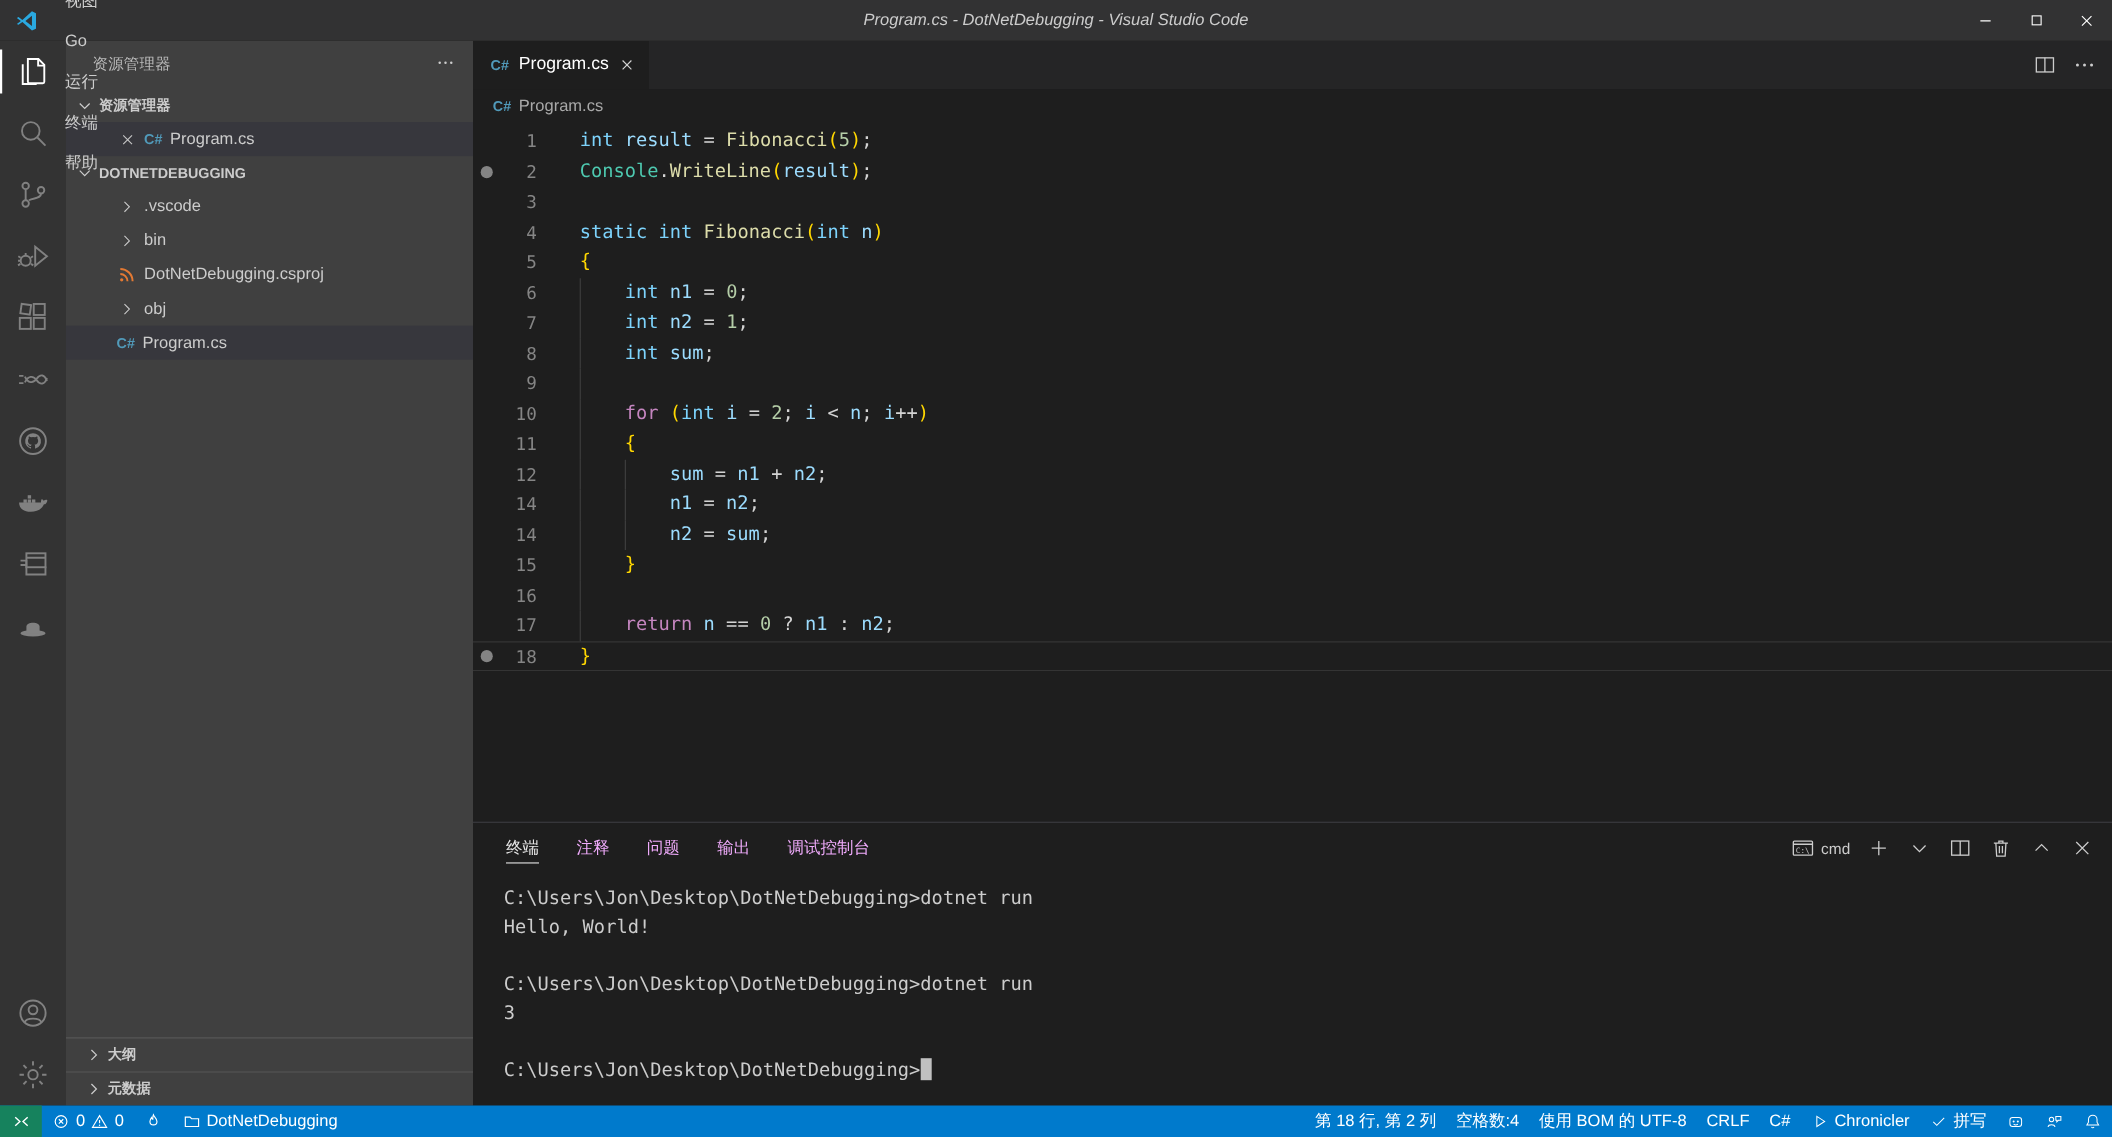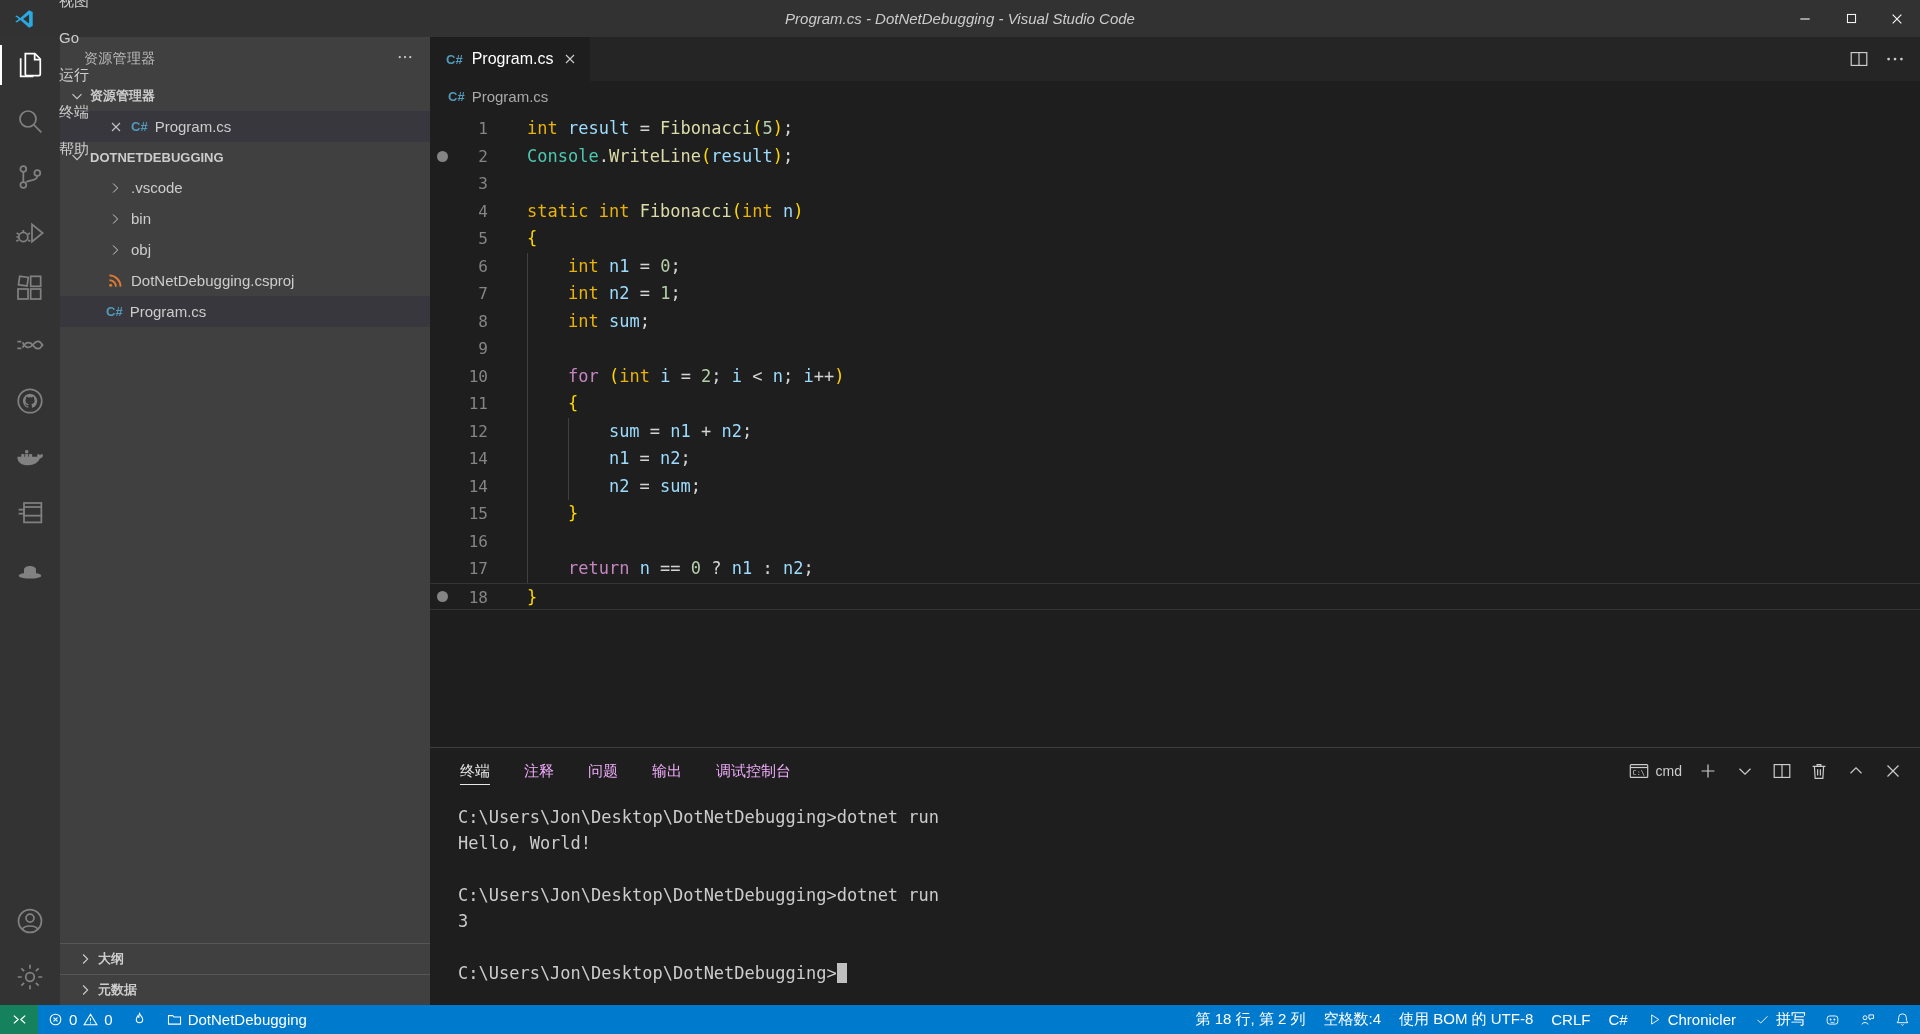--- a/index.html
+++ b/index.html
@@ -61,21 +61,21 @@
   .code { flex:1; position:relative; font-family:"DejaVu Sans Mono", monospace; font-size:17px;
           color:#d4d4d4; padding-top:4px; overflow:hidden; }
   .code-line { height:27.5px; line-height:27.5px; display:flex; align-items:stretch; }
   .code-line.cur { border-top:1px solid rgba(255,255,255,.10); border-bottom:1px solid rgba(255,255,255,.10); }
   .glyph { width:26px; flex:none; position:relative; }
   .glyph .bp { position:absolute; left:7px; top:50%; margin-top:-5.5px; width:11px; height:11px;
                border-radius:50%; background:#848484; }
   .lnum { width:32px; flex:none; text-align:right; color:#858585; font-size:16px; }
   .ltext { margin-left:39px; white-space:pre; position:relative; }
   .guide { position:absolute; top:0; bottom:0; width:1px; background:#404040; }
-  .tk-kw{color:#eab308} .tk-ctrl{color:#c586c0} .tk-var{color:#9cdcfe} .tk-fn{color:#dcdcaa}
+  .tk-kw{color:#7dd3fc} .tk-ctrl{color:#c586c0} .tk-var{color:#9cdcfe} .tk-fn{color:#dcdcaa}
   .tk-cls{color:#4ec9b0} .tk-num{color:#b5cea8} .tk-op{color:#d4d4d4} .tk-brk{color:#ffd700} .tk-pln{color:#d4d4d4}
 
   
   .panel { height:258px; border-top:1px solid #3e3e42; display:flex; flex-direction:column; flex:none; }
   .panel-header { height:46px; display:flex; align-items:center; padding:0 16px 0 30px; flex:none; }
   .p-tab { margin-right:34px; font-size:15px; color:#f0abfc; position:relative; line-height:44px; }
   .p-tab.active { color:#e7e7e7; }
   .p-tab.active::after { content:""; position:absolute; left:0; right:0; bottom:8px; height:1px; background:#e7e7e7; }
   .panel-actions { margin-left:auto; display:flex; align-items:center; gap:15px; color:#cccccc; }
   .panel-actions svg { width:22px; height:22px; }
@@ -267,31 +267,31 @@
               </svg></span>
             <span>.vscode</span>
           </div>
           <div class="row tree-row">
             <span class="chev"><svg viewBox="0 0 24 24" fill="none" stroke="currentColor" stroke-width="1.3">
                 <path d="M9.5 6l6 6-6 6"></path>
               </svg></span>
             <span>bin</span>
           </div>
           <div class="row tree-row">
-            <span class="chev"><svg viewBox="0 0 24 24" fill="none" stroke="currentColor" stroke-width="1.3">
-                <path d="M9.5 6l6 6-6 6"></path>
-              </svg></span>
-            <span>obj</span>
-          </div>
-          <div class="row tree-row">
             <span class="chev"><svg viewBox="0 0 24 24" fill="none">
                 <circle cx="6.2" cy="17.8" r="2" fill="#E37933"></circle>
                 <path d="M4.5 10.8a8.7 8.7 0 018.7 8.7M4.5 4.6A15 15 0 0119.4 19.5" stroke="#E37933" stroke-width="2.4"></path>
               </svg></span>
             <span>DotNetDebugging.csproj</span>
+          </div>
+          <div class="row tree-row">
+            <span class="chev"><svg viewBox="0 0 24 24" fill="none" stroke="currentColor" stroke-width="1.3">
+                <path d="M9.5 6l6 6-6 6"></path>
+              </svg></span>
+            <span>obj</span>
           </div>
           <div class="row tree-row sel">
             <span class="csharp-icon" style="font-size:13px">C#</span>
             <span>Program.cs</span>
           </div>
         </div>
       <div class="sb-bottom" id="sb-bottom">
           <div class="sec-row">
             <svg class="mini" viewBox="0 0 24 24" fill="none" stroke="currentColor" stroke-width="1.5">
               <path d="M9.5 6l6 6-6 6"></path>

